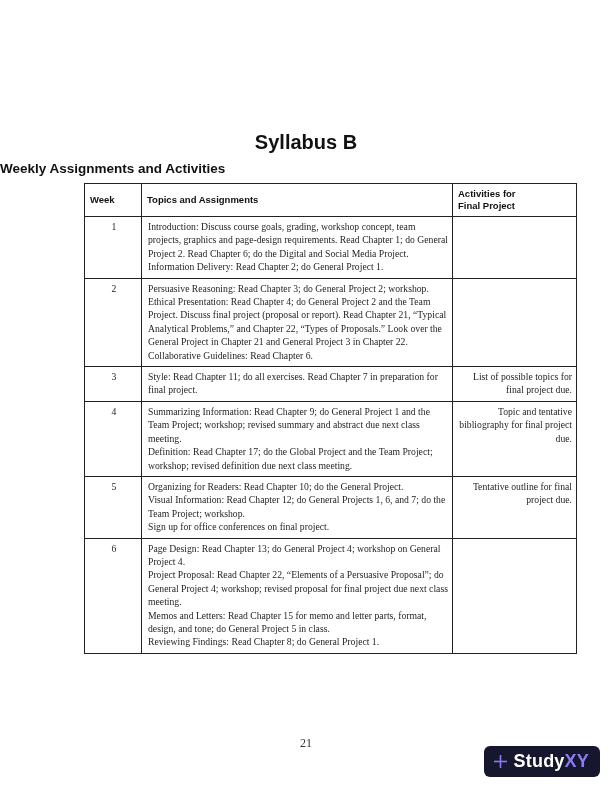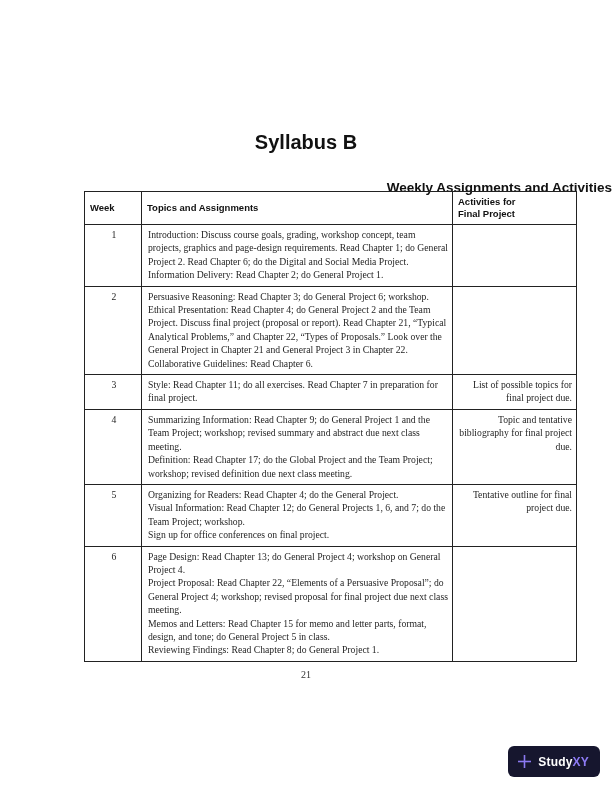--- a/index.html
+++ b/index.html
@@ -12,26 +12,26 @@
     overflow: hidden;
   }
   .page-title {
     position: absolute; top: 131px; left: 0; width: 612px;
     text-align: center;
     font-family: "Liberation Sans", sans-serif;
     font-weight: bold; font-size: 20px; color: #111;
   }
   .page-subtitle {
     position: absolute; top: 161px; left: 0; width: 612px;
-    text-align: right;
+    text-align: left;
     font-family: "Liberation Sans", sans-serif;
-    font-weight: bold; font-size: 13.5px; color: #111; margin-top: 19px;
+    font-weight: bold; font-size: 13.5px; color: #111;
   }
   table.syllabus {
-    position: absolute; left: 84px; top: 191px;
+    position: absolute; left: 84px; top: 183px;
     width: 463px;
     border-collapse: collapse;
     table-layout: fixed;
     border-radius: 16px;
   }
   table.syllabus th, table.syllabus td {
     border: 1px solid #222;
   }
   table.syllabus th {
     font-family: "Liberation Sans", sans-serif;
@@ -47,35 +47,35 @@
     font-size: 9.7px; line-height: 13.4px;
     vertical-align: top;
     padding: 3px 4px 4px 6px;
   }
   td.cell-week {
     text-align: center; font-size: 10px; padding-top: 5px;
   }
   td.cell-milestone { padding-left: 5px; padding-right: 4px; text-align: right; }
   .topic-line { margin: 0; }
   .footer-page-number {
-    position: absolute; top: 669px; left: 0; width: 612px;
-    text-align: center; font-size: 10px; color: #333;
+    position: absolute; top: 736px; left: 0; width: 612px;
+    text-align: center; font-size: 12px; color: #333;
   }
   .brand-badge {
     position: absolute; top: 746px; right: 12px;
     height: 31px;
     border-radius: 6px;
     display: flex; align-items: center;
     padding: 0 11px 0 9px;
     gap: 6px;
     box-sizing: border-box;
   }
   .brand-text {
     font-family: "Liberation Sans", sans-serif;
-    font-weight: bold; font-size: 12px;
+    font-weight: bold; font-size: 18px;
     color: #ffffff; letter-spacing: 0.2px;
     white-space: nowrap;
   }
   .plus-icon { display: block; }
 </style>
 </head>
 <body>
 
 <div class="page-title">Syllabus B</div>
 <div class="page-subtitle">Weekly Assignments and Activities</div>
@@ -94,21 +94,21 @@
         <td class="cell-week">1</td>
         <td class="cell-topics">
           <div class="topic-line">Introduction: Discuss course goals, grading, workshop concept, team projects, graphics and page-design requirements. Read Chapter 1; do General Project 2. Read Chapter 6; do the Digital and Social Media Project.</div>
           <div class="topic-line">Information Delivery: Read Chapter 2; do General Project 1.</div>
         </td>
         <td class="cell-milestone"></td>
       </tr>
       <tr>
         <td class="cell-week">2</td>
         <td class="cell-topics">
-          <div class="topic-line">Persuasive Reasoning: Read Chapter 3; do General Project 6; workshop.</div>
+          <div class="topic-line">Persuasive Reasoning: Read Chapter 3; do General Project 2; workshop.</div>
           <div class="topic-line">Ethical Presentation: Read Chapter 4; do General Project 2 and the Team Project. Discuss final project (proposal or report). Read Chapter 21, “Typical Analytical Problems,” and Chapter 22, “Types of Proposals.” Look over the General Project in Chapter 21 and General Project 3 in Chapter 22.</div>
           <div class="topic-line">Collaborative Guidelines: Read Chapter 6.</div>
         </td>
         <td class="cell-milestone"></td>
       </tr>
       <tr>
         <td class="cell-week">3</td>
         <td class="cell-topics">
           <div class="topic-line">Style: Read Chapter 11; do all exercises. Read Chapter 7 in preparation for final project.</div>
         </td>
@@ -118,21 +118,21 @@
         <td class="cell-week">4</td>
         <td class="cell-topics">
           <div class="topic-line">Summarizing Information: Read Chapter 9; do General Project 1 and the Team Project; workshop; revised summary and abstract due next class meeting.</div>
           <div class="topic-line">Definition: Read Chapter 17; do the Global Project and the Team Project; workshop; revised definition due next class meeting.</div>
         </td>
         <td class="cell-milestone">Topic and tentative bibliography for final project due.</td>
       </tr>
       <tr>
         <td class="cell-week">5</td>
         <td class="cell-topics">
-          <div class="topic-line">Organizing for Readers: Read Chapter 4; do the General Project.</div>
+          <div class="topic-line">Organizing for Readers: Read Chapter 10; do the General Project.</div>
           <div class="topic-line">Visual Information: Read Chapter 12; do General Projects 1, 6, and 7; do the Team Project; workshop.</div>
           <div class="topic-line">Sign up for office conferences on final project.</div>
         </td>
         <td class="cell-milestone">Tentative outline for final project due.</td>
       </tr>
       <tr>
         <td class="cell-week">6</td>
         <td class="cell-topics">
           <div class="topic-line">Page Design: Read Chapter 13; do General Project 4; workshop on General Project 4.</div>
           <div class="topic-line">Project Proposal: Read Chapter 22, “Elements of a Persuasive Proposal”; do General Project 4; workshop; revised proposal for final project due next class meeting.</div>

